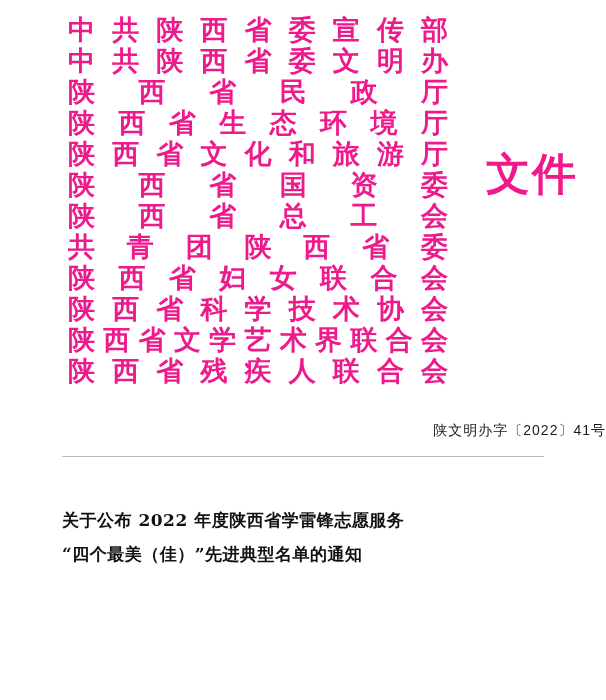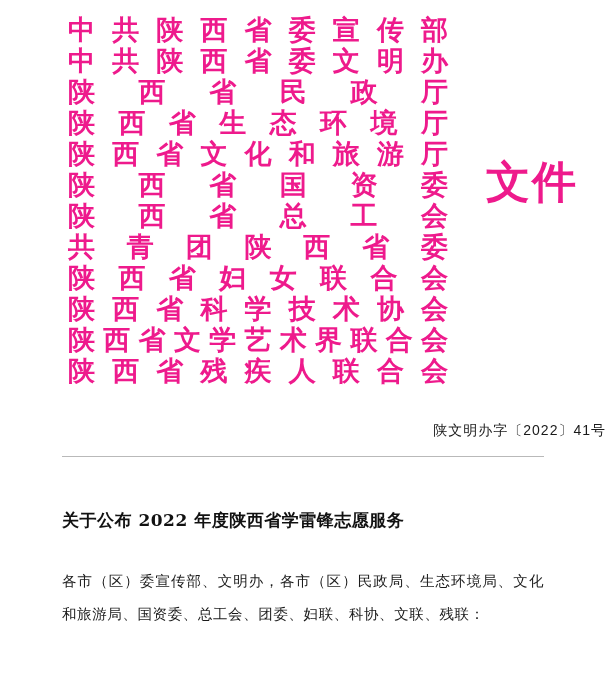--- a/index.html
+++ b/index.html
@@ -49,21 +49,21 @@
   }
   .lh-row span {
     display: inline-block;
   }
   
   .lh-row.tight { letter-spacing: 0px; }
 
   .wenjian {
     position: absolute;
     right: 28px;
-    top: 156px;
+    top: 148px;
     color: #ee1a8c;
     font-family: "DejaVu Serif", serif;
     font-weight: bold;
     font-size: 44px;
     line-height: 52px;
     letter-spacing: 2px;
     white-space: nowrap;
   }
 
   
@@ -239,19 +239,17 @@
     </div>
     <div class="wenjian">文件</div>
   </div>
 
   <div class="docnum">陕文明办字〔2022〕41号</div>
 
   <div class="rule"></div>
 
   <div class="title">
     <div>关于公布 2022 年度陕西省学雷锋志愿服务</div>
+    <div>“四个最美（佳）”先进典型名单的通知</div>
   </div>
 
-  <div class="body">
-    <p>各市（区）委宣传部、文明办，各市（区）民政局、生态环境局、文化和旅游局、国资委、总工会、团委、妇联、科协、文联、残联：</p>
-  </div>
 
 </div>
 
 </body></html>

